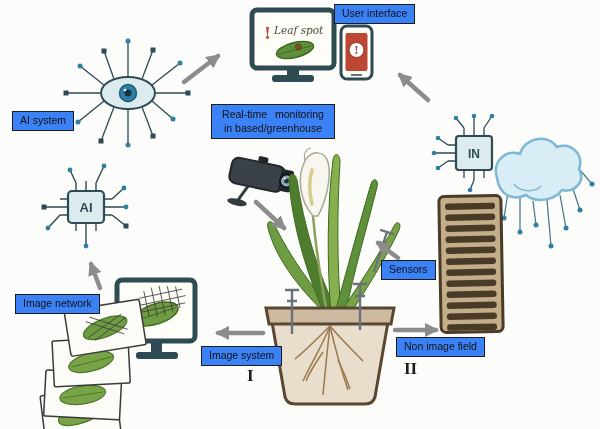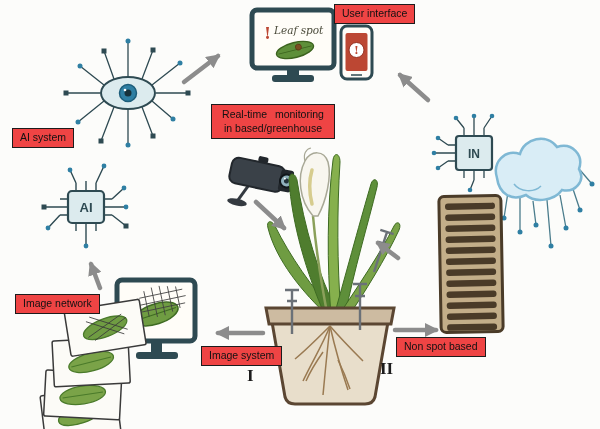--- a/index.html
+++ b/index.html
@@ -2,21 +2,21 @@
 <html><head>
 <meta charset="utf-8">
 <style>
   html,body{margin:0;padding:0;background:#e9e9e9;}
   .stage{
     position:relative;width:600px;height:429px;background:#fcfcfa;
     overflow:hidden;font-family:"Liberation Sans",sans-serif;
   }
   .stage svg{position:absolute;left:0;top:0;}
   .lbl{
-    position:absolute;z-index:2;background:#ef4444;border:1.4px solid #1c1c1c;
+    position:absolute;z-index:2;background:#3b82f6;border:1.4px solid #1c1c1c;
     padding:2px 7px;font-size:10.5px;color:#111;white-space:nowrap;line-height:1.3;
   }
   .lbl.two-line{white-space:normal;text-align:center;width:112px;padding:3px 5px;}
   .lbl.two-line .l1{word-spacing:5px;text-align:center;}
   .numeral{
     position:absolute;z-index:2;font-family:"Liberation Serif",serif;
     font-weight:bold;font-size:17px;color:#1c1c1c;
   }
 </style>
 </head>
@@ -226,25 +226,26 @@
     <path d="M428,100 L400,75" marker-end="url(#ah)"></path>
     <path d="M256,202 L284,228" marker-end="url(#ah)"></path>
     <path d="M263,333 L218,333" marker-end="url(#ah)"></path>
     <path d="M395,330 L436,330" marker-end="url(#ah)"></path>
     <path d="M398,258 L378,243" marker-end="url(#ah)"></path>
     <path d="M100,288 L91,264" marker-end="url(#ah)"></path>
   </g>
 </svg>
 
 <div class="lbl" style="left:334px;top:4px">User interface</div>
-<div class="lbl" style="left:12px;top:128px">AI system</div>
+<div class="lbl" style="left:12px;top:111px">AI system</div>
 <div class="lbl two-line" style="left:211px;top:104px">
   <div class="l1">Real-time monitoring</div>
   <div class="l2">in based/greenhouse</div>
 </div>
+<div class="lbl" style="left:381px;top:260px">Sensors</div>
 <div class="lbl" style="left:15px;top:294px">Image network</div>
 <div class="lbl" style="left:201px;top:346px">Image system</div>
-<div class="lbl" style="left:396px;top:337px">Non spot based</div>
+<div class="lbl" style="left:396px;top:337px">Non image field</div>
 
 <div class="numeral" style="left:247px;top:366px">I</div>
-<div class="numeral" style="left:380px;top:359px">II</div>
+<div class="numeral" style="left:404px;top:359px">II</div>
 
 </div>
 
 </body></html>

